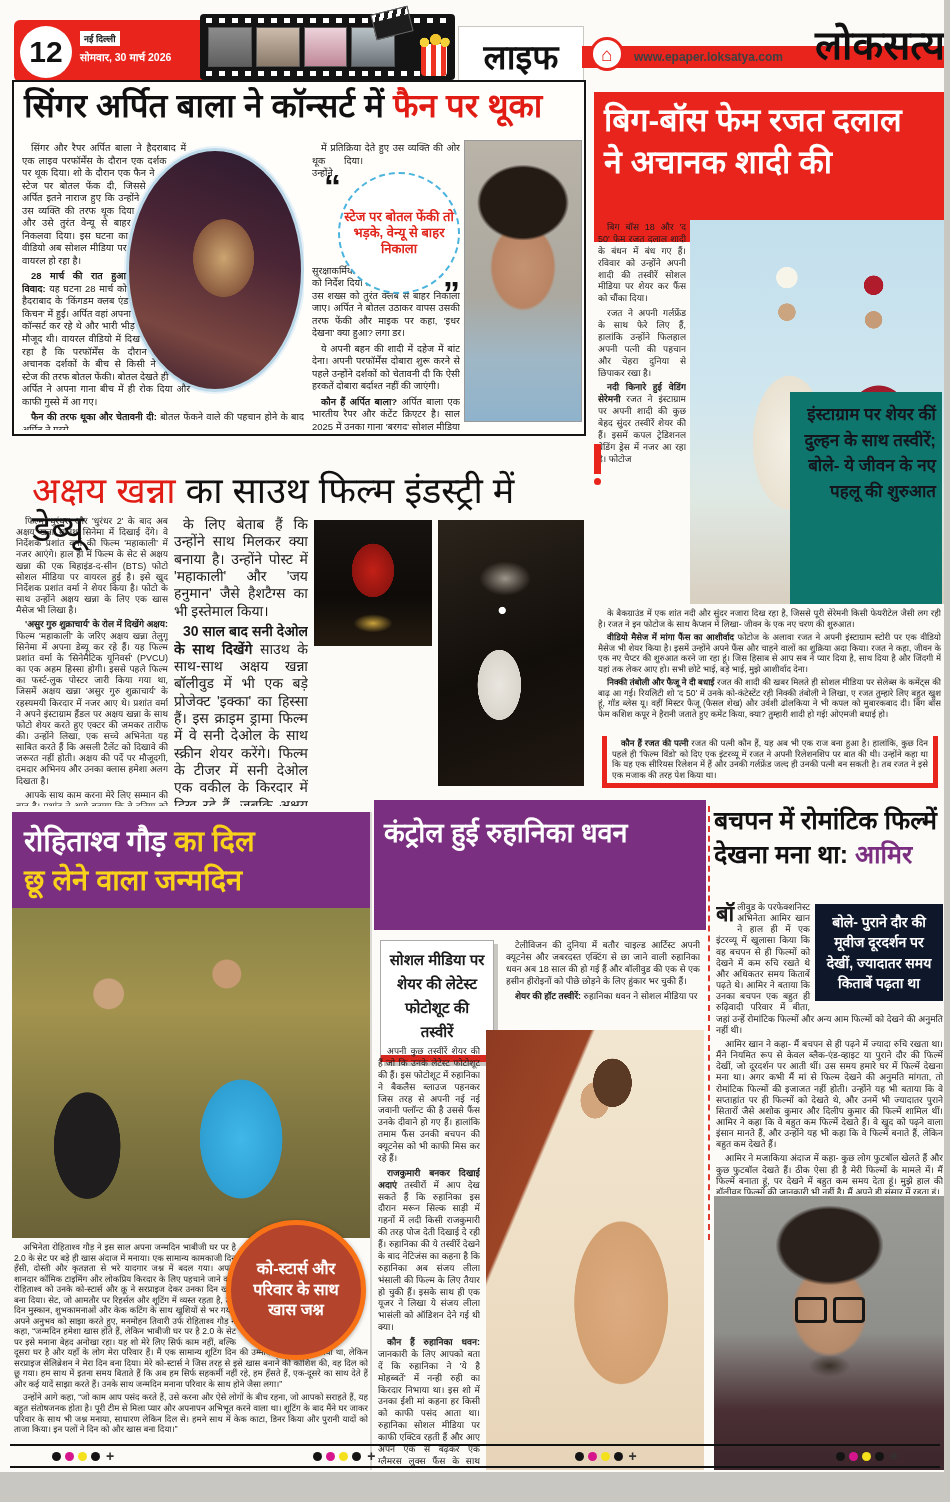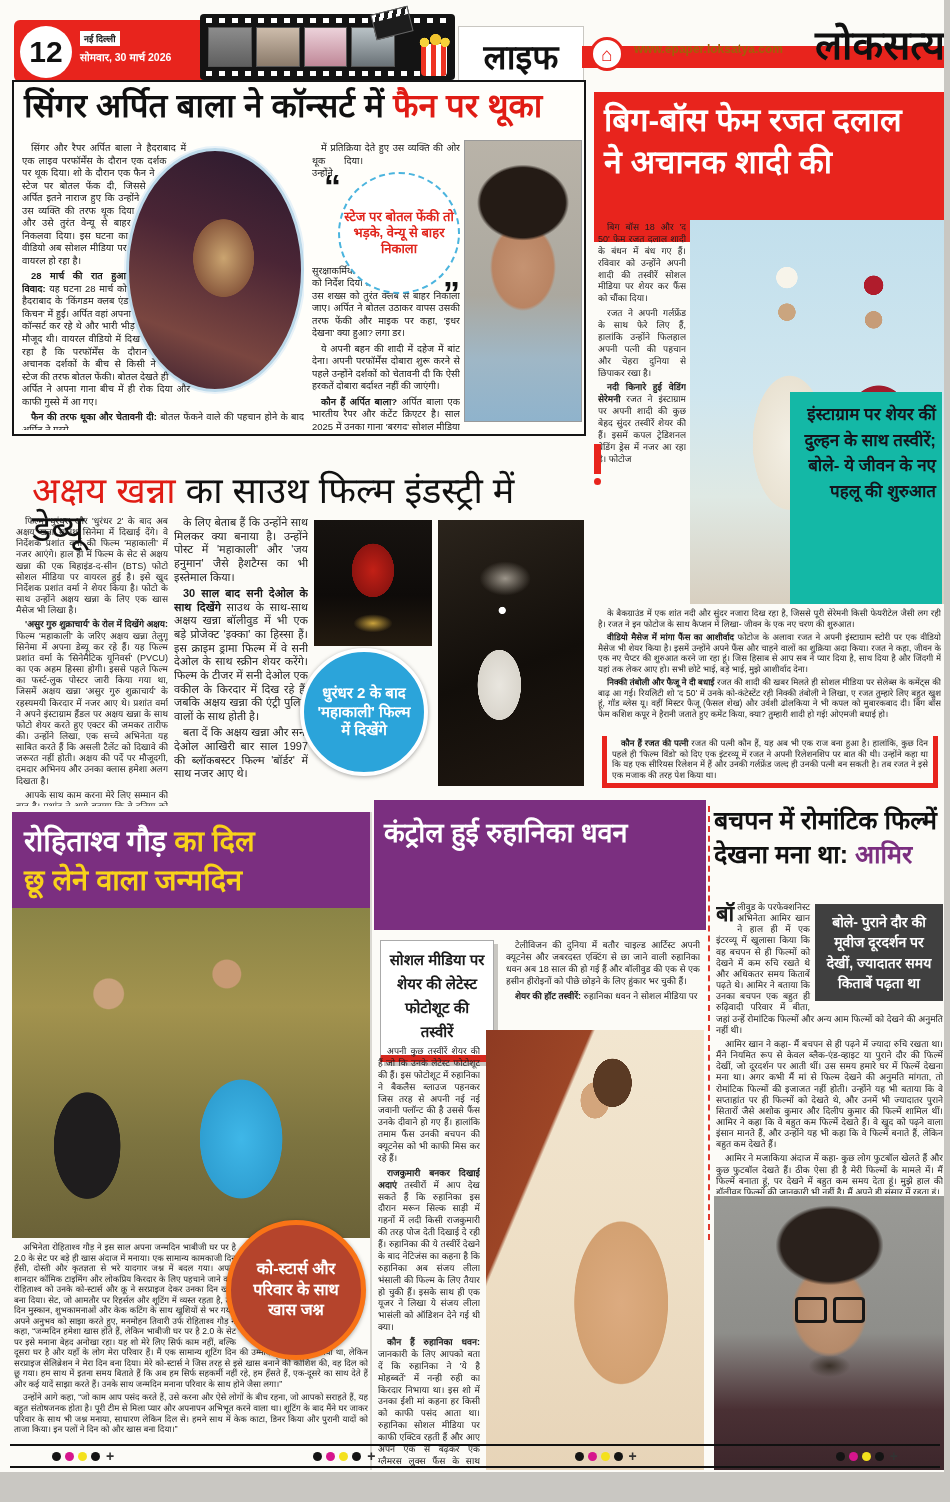--- a/index.html
+++ b/index.html
@@ -34,21 +34,21 @@
   .popcorn{position:absolute;right:8px;bottom:4px;width:26px;height:32px;
            background:repeating-linear-gradient(90deg,#e32 0 5px,#fff 5px 10px);border-radius:0 0 4px 4px;}
   .popcorn:before{content:"";position:absolute;left:-3px;top:-10px;width:32px;height:14px;border-radius:8px;
            background:radial-gradient(circle 5px at 20% 60%,#f6d23a 90%,transparent),radial-gradient(circle 6px at 55% 40%,#f1c42e 90%,transparent),radial-gradient(circle 5px at 85% 60%,#f6d23a 90%,transparent);}
   .lifebox{left:458px;top:26px;width:124px;height:58px;background:#fff;border:1px solid #c9c7c2;
            display:flex;align-items:center;justify-content:center;font-size:34px;font-weight:bold;color:#111;}
   .redbar{left:582px;top:46px;width:363px;height:22px;background:#e8241d;}
   .homebtn{left:590px;top:37px;width:34px;height:34px;background:#fff;border:3px solid #e8241d;border-radius:50%;
            box-sizing:border-box;display:flex;align-items:center;justify-content:center;
            color:#e8241d;font-size:19px;font-weight:bold;line-height:1;}
-  .site{left:634px;top:42px;color:#a16207;font-size:12px;font-weight:bold;}
+  .site{left:634px;top:50px;color:#404040;font-size:12px;font-weight:bold;}
   .masthead{left:700px;top:16px;width:245px;text-align:right;font-size:40px;font-weight:bold;color:#101010;white-space:nowrap;}
 
   
   .a1{left:12px;top:80px;width:574px;height:356px;border:2px solid #151515;background:#fffefa;box-sizing:border-box;}
   .a1 h1{margin:0;padding:7px 10px 3px;font-size:33px;line-height:1.05;font-weight:bold;color:#101010;}
   .a1 h1 .red{color:#e01c14;}
   .a1col1{left:8px;top:60px;width:282px;height:288px;overflow:hidden;}
   .oval-photo{float:right;width:172px;height:238px;margin:6px 0 2px 6px;border-radius:50%;
       border:3px solid #bcd9ea;box-shadow:0 0 0 2px #e8f2f8;shape-outside:ellipse(86px 119px at 50% 50%);
       background:radial-gradient(ellipse 55px 70px at 55% 45%,#caa470 0%,#8a5a3e 55%,transparent 56%),
@@ -70,34 +70,34 @@
             font-size:32px;font-weight:bold;line-height:1.3;}
   .a2col1{left:4px;top:130px;width:88px;height:382px;overflow:hidden;font-size:9px;}
   .wedding-photo{left:96px;top:128px;width:255px;height:384px;
       background:radial-gradient(circle 11px at 38% 15%,#f7f4ea 0%,#f7f4ea 95%,transparent),
                  radial-gradient(circle 10px at 72% 17%,#b01c2c 0%,#b01c2c 95%,transparent),
                  radial-gradient(circle 9px at 38% 24%,#caa57f 0%,#caa57f 95%,transparent),
                  radial-gradient(circle 9px at 72% 26%,#c69c78 0%,#c69c78 95%,transparent),
                  radial-gradient(ellipse 52px 95px at 39% 58%,#f3efe4 0%,#e9e2d2 70%,transparent 71%),
                  radial-gradient(ellipse 58px 92px at 74% 60%,#c32033 0%,#a01c2c 70%,transparent 71%),
                  linear-gradient(180deg,#c2dfec 0%,#cfe6ef 45%,#dfe9e4 72%,#d8cfc0 100%);}
-  .a2quote{left:196px;top:300px;width:152px;height:212px;background:#14b8a6;padding:10px 6px;box-sizing:border-box;
+  .a2quote{left:196px;top:300px;width:152px;height:212px;background:#0f766e;padding:10px 6px;box-sizing:border-box;
       font-size:17px;font-weight:bold;text-align:right;line-height:1.5;color:#15151d;}
   .excl{left:0;top:352px;width:8px;}
   .excl .bar{display:block;width:7px;height:30px;background:#e8241d;}
   .excl .dot{display:block;width:7px;height:7px;border-radius:50%;background:#e8241d;margin-top:4px;}
   .a2lower{left:4px;top:516px;width:343px;height:126px;overflow:hidden;}
   .a2last{left:8px;top:644px;width:336px;border:5px solid #e8241d;border-top:none;padding:2px 5px 3px;box-sizing:border-box;}
 
   
   .a3{left:12px;top:450px;width:574px;height:360px;}
   .a3 h1{margin:14px;padding:8px 6px 4px;font-size:36px;line-height:1.05;font-weight:normal;color:#101010;}
   .a3 h1 .red{color:#e01c14;}
   .a3col1{left:4px;top:66px;width:152px;height:290px;overflow:hidden;font-size:9px;}
-  .a3col2{left:162px;top:66px;width:134px;height:290px;overflow:hidden;font-size:11px;}
+  .a3col2{left:162px;top:66px;width:134px;height:290px;overflow:hidden;font-size:14px;}
   .mahakali-photo{left:302px;top:70px;width:118px;height:126px;
       background:radial-gradient(ellipse 30px 38px at 50% 40%,#c22016 0%,#8e1410 70%,transparent 71%),
                  radial-gradient(ellipse 28px 13px at 50% 82%,#caa23c 0%,transparent 70%),
                  linear-gradient(180deg,#171310,#0e0b09 60%,#241b10);}
   .sage-photo{left:426px;top:70px;width:146px;height:266px;
       background:radial-gradient(circle 4px at 44% 34%,#fff 0%,#fff 80%,transparent),
                  radial-gradient(ellipse 36px 58px at 42% 62%,#e9e6df 0%,#d9d5cc 60%,transparent 61%),
                  radial-gradient(ellipse 42px 28px at 46% 22%,#9c958a 0%,transparent 61%),
                  linear-gradient(160deg,#2b241c 0%,#120e0a 55%,#201811 100%);}
   .bluebadge{left:288px;top:198px;width:128px;height:128px;border-radius:50%;background:#2ba4da;
@@ -141,21 +141,21 @@
   .a5col{left:4px;top:246px;width:102px;height:420px;overflow:hidden;font-size:9px;}
   .redsep{left:708px;top:806px;width:0;height:434px;border-left:2px dashed #e0392e;}
   .graysep{left:370px;top:812px;width:2px;height:658px;background:#dad8d2;}
 
   
   .a6{left:714px;top:802px;width:231px;height:668px;}
   .a6 h1{margin:0;padding:2px 0 6px;font-size:25px;line-height:1.35;font-weight:bold;color:#101010;}
   .a6 h1 .purple{color:#7b2f80;text-align:center;}
   .a6body{left:2px;top:100px;width:227px;height:292px;overflow:hidden;font-size:9px;}
   .dropcap{float:left;font-size:22px;font-weight:bold;line-height:1;margin:1px 3px 0 0;}
-  .aamirbadge{float:right;width:128px;background:#404040;color:#fff;font-weight:bold;font-size:14px;
+  .aamirbadge{float:right;width:128px;background:#0f172a;color:#fff;font-weight:bold;font-size:14px;
       line-height:1.45;text-align:center;padding:8px 6px;margin:2px 0 4px 5px;box-sizing:border-box;}
   .aamir-photo{left:0;top:394px;width:231px;height:274px;
       background:radial-gradient(ellipse 54px 40px at 50% 18%,#2a211c 0%,#2a211c 90%,transparent),
                  radial-gradient(ellipse 38px 46px at 50% 42%,#c29878 0%,#b58a6a 90%,transparent),
                  radial-gradient(ellipse 30px 16px at 50% 62%,#3a3129 0%,transparent 70%),
                  linear-gradient(180deg,#9a9a96 0%,#8e8e8a 50%,#4a3034 78%,#3c262b 100%);}
   .glasses{position:absolute;left:50%;top:37%;width:70px;margin-left:-35px;display:flex;justify-content:space-between;}
   .glasses span{width:26px;height:20px;border:3px solid #161616;border-radius:4px;}
 
   
@@ -267,21 +267,20 @@
     </div>
 
     <div class="abs a3col2 bt sm">
       <p><span>के लिए बेताब हैं कि उन्होंने साथ मिलकर क्या बनाया है। उन्होंने पोस्ट में 'महाकाली' और 'जय हनुमान' जैसे हैशटैग्स का भी इस्तेमाल किया।</span></p>
       <p><span class="lead">30 साल बाद सनी देओल के साथ दिखेंगे</span> <span>साउथ के साथ-साथ अक्षय खन्ना बॉलीवुड में भी एक बड़े प्रोजेक्ट 'इक्का' का हिस्सा हैं। इस क्राइम ड्रामा फिल्म में वे सनी देओल के साथ स्क्रीन शेयर करेंगे। फिल्म के टीजर में सनी देओल एक वकील के किरदार में दिख रहे हैं, जबकि अक्षय खन्ना की एंट्री पुलिस वालों के साथ होती है।</span></p>
       <p><span>बता दें कि अक्षय खन्ना और सनी देओल आखिरी बार साल 1997 की ब्लॉकबस्टर फिल्म 'बॉर्डर' में साथ नजर आए थे।</span></p>
     </div>
 
     <div class="abs mahakali-photo"></div>
     <div class="abs sage-photo"></div>
-    <div class="abs bluebadge">धुरंधर 2 के बाद 'महाकाली' फिल्म में दिखेंगे</div>
   </section>
 
   <section class="abs a4">
     <div class="head">
       <div><span class="w">रोहिताश्व गौड़</span><span class="y"> का दिल</span></div>
       <div class="y">छू लेने वाला जन्मदिन</div>
     </div>
 
     <div class="abs bday-photo"></div>
     <div class="abs redbadge">को-स्टार्स और परिवार के साथ खास जश्न</div>

